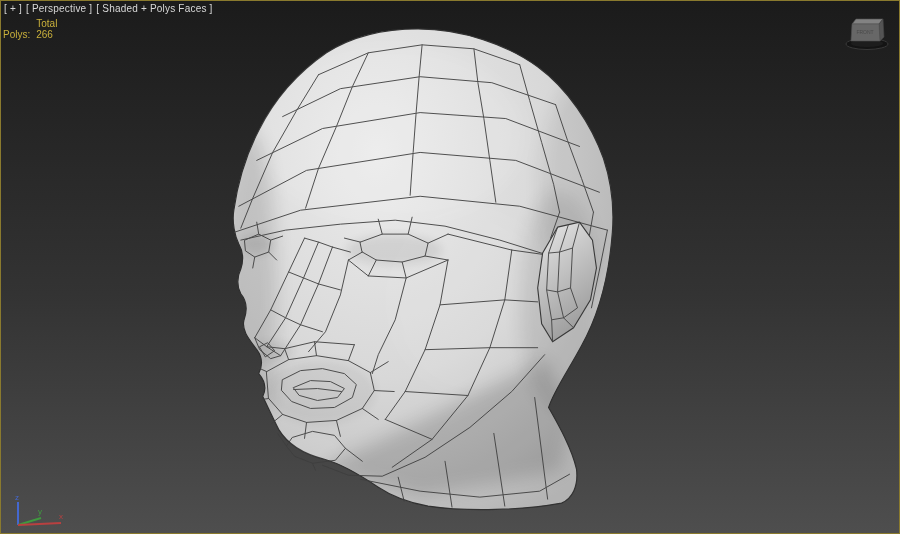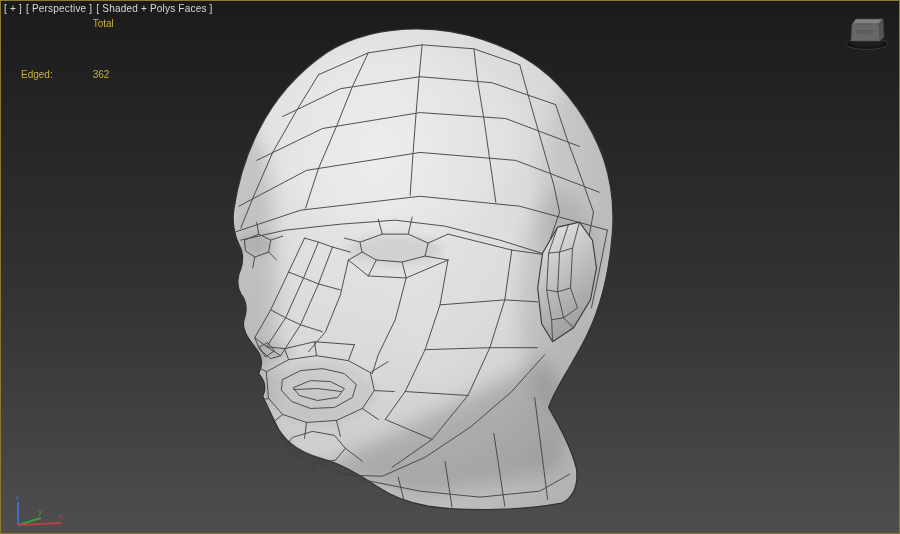--- a/index.html
+++ b/index.html
@@ -10,23 +10,23 @@
     border:1px solid #8a7a2e;
     font-family:"Liberation Sans", sans-serif;
   }
   .scene-svg { position:absolute; inset:0; width:100%; height:100%; }
   .hud-topleft {
     position:absolute; top:2px; left:3px; display:flex; gap:4px;
     font-size:10px; color:#d8d8d8; letter-spacing:.2px; white-space:pre;
   }
   .hud-topleft span { cursor:default; }
   .stats {
-    position:absolute; top:17px; left:20px;
+    position:absolute; top:17px; left:2px;
     display:grid; grid-template-columns:auto auto; column-gap:6px; row-gap:0;
-    font-size:10px; line-height:11px; color:#c9b03b; white-space:pre;gap:40px;
+    font-size:10px; line-height:11px; color:#c9b03b; white-space:pre;
   }
   .viewcube { position:absolute; top:12px; right:6px; opacity:.92; }
   .axis-tripod { position:absolute; left:6px; bottom:2px; }
 </style>
 </head>
 <body>
 
 <div class="viewport">
 
   <svg class="scene-svg" viewBox="0 0 900 534" shape-rendering="geometricPrecision">
@@ -104,22 +104,22 @@
 
   <div class="hud-topleft">
     <span>[ + ]</span>
     <span>[ Perspective ]</span>
     <span>[ Shaded + Polys Faces ]</span>
   </div>
 
   <div class="stats">
     <span></span>
     <span>Total</span>
-    <span>Edged:</span>
-    <span>362</span>
+    <span>Polys:</span>
+    <span>266</span>
   </div>
 
   <svg class="viewcube" width="52" height="40" viewBox="0 0 52 40">
     <ellipse cx="26" cy="31" rx="21" ry="5.5" fill="#141414" stroke="#3c3c3c" stroke-width="1"></ellipse>
     <ellipse cx="26" cy="30.4" rx="16" ry="3.6" fill="#1d1d1d"></ellipse>
     <g>
       <polygon points="11,11 15,6 42,6 38,11" fill="#8b8b8b" stroke="#565656" stroke-width="0.6"></polygon>
       <polygon points="38,11 42,6 43,24 39,28" fill="#595959" stroke="#4a4a4a" stroke-width="0.6"></polygon>
       <polygon points="11,11 38,11 39,28 10,28" fill="#6e6e6e" stroke="#565656" stroke-width="0.6"></polygon>
       <text x="24" y="21" font-size="5" fill="#4e4e4e" text-anchor="middle" font-family="Liberation Sans, sans-serif">FRONT</text>

